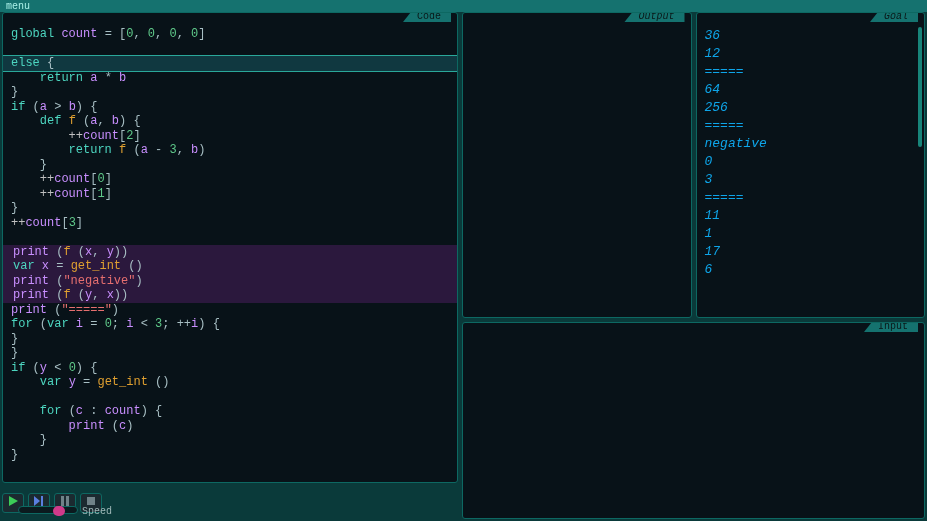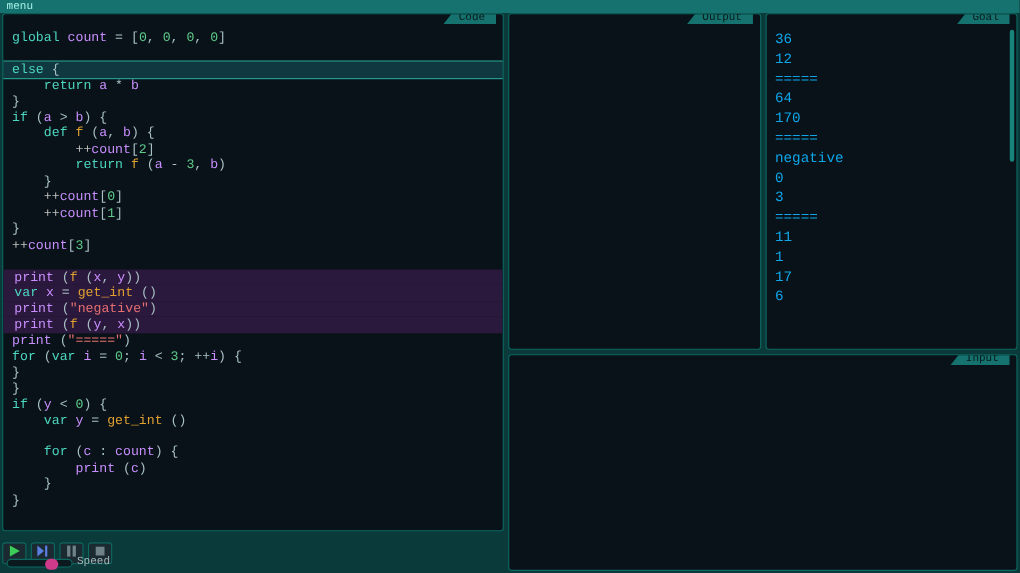--- a/index.html
+++ b/index.html
@@ -40,20 +40,21 @@
   .right-col {
     flex: 1;
     display: flex;
     flex-direction: column;
     gap: 4px;
   }
   .top-row {
     display: flex;
     gap: 4px;
     height: 306px;
+    font-style: italic;
   }
   .panel {
     background: #081218;
     border: 1px solid #0d6862;
     border-radius: 3px;
     position: relative;
     overflow: hidden;
   }
   .panel-tab {
     position: absolute;
@@ -145,24 +146,24 @@
     border: 1px solid #0d6862;
     border-radius: 3px;
     display: flex; align-items: center; justify-content: center;
     cursor: pointer;
   }
   .ctl-btn.primary svg polygon, .ctl-btn.primary svg rect { fill: #3ccc58; }
   .ctl-btn svg { width: 12px; height: 12px; }
   .ctl-btn svg * { fill: #6f8288; }
   .ctl-btn.step svg * { fill: #5a7fe0; }
   .speed-wrap {
-    display: flex; align-items: center; gap: 4px;
+    display: flex; gap: 4px;
     margin-top: 18px;
     position: absolute;
-    left: 4px;
+    left: 16px;
     bottom: 2px;
   }
   .speed-bar {
     width: 60px; height: 8px;
     background: #0b1a1e;
     border: 1px solid #0d6862;
     border-radius: 4px;
     position: relative;
   }
   .speed-thumb {
@@ -239,21 +240,21 @@
         <div class="panel-body" id="output-body"></div>
       </div>
       <div class="panel goal-panel">
         <div class="panel-tab">Goal</div>
         <div class="scrollbar-fake"></div>
         <div class="panel-body" id="goal-body">
             <div>36</div>
             <div>12</div>
             <div>=====</div>
             <div>64</div>
-            <div>170</div>
+            <div>256</div>
             <div>=====</div>
             <div>negative</div>
             <div>0</div>
             <div>3</div>
             <div>=====</div>
             <div>11</div>
             <div>1</div>
             <div>17</div>
             <div>6</div>
           </div>

